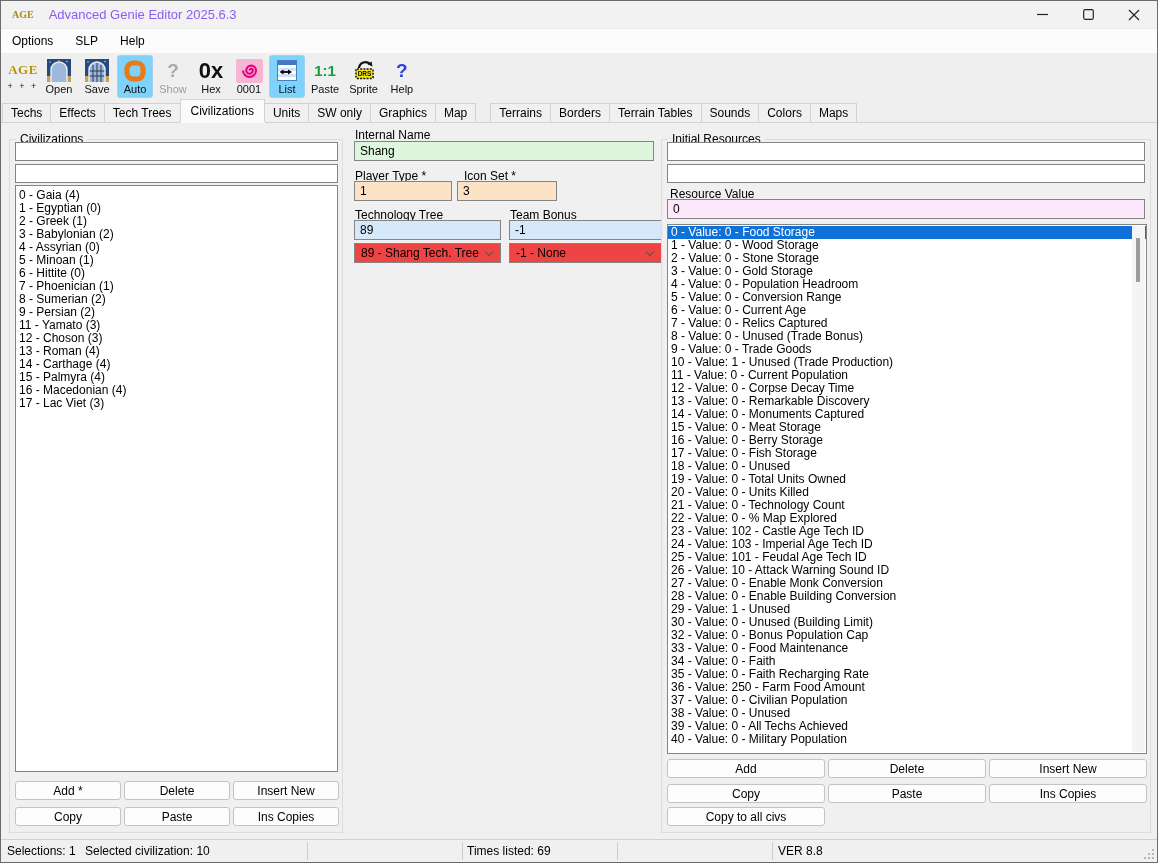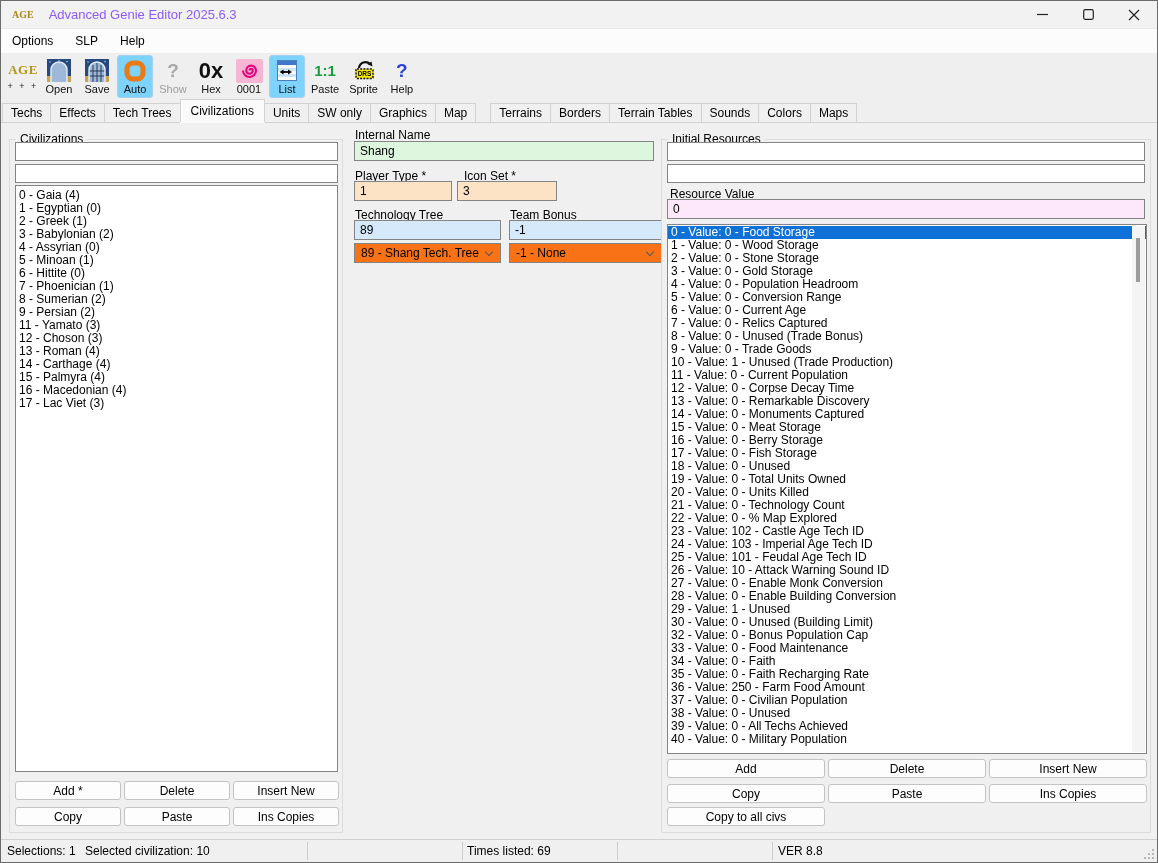--- a/index.html
+++ b/index.html
@@ -59,21 +59,21 @@
   .btnrow { position:absolute; display:grid; grid-template-columns:repeat(3,1fr); column-gap:3px; }
   #civ-btns1 { left:5px; top:641px; width:324px; }
   #civ-btns2 { left:5px; top:667px; width:324px; }
   #res-btns1 { left:5px; top:619px; width:480px; }
   #res-btns2 { left:5px; top:644px; width:480px; }
   #res-btns3 { left:5px; top:667px; width:480px; }
   .btn { height:19px; background:#fdfdfd; border:1px solid #c3c3c3; border-radius:3px; font-size:12px;
          display:flex; align-items:center; justify-content:center; font-family:inherit; }
   .lab { position:absolute; font-size:12px; white-space:nowrap; }
   .fld { position:absolute; border:1px solid #848484; font:inherit; font-size:12px; padding:0 5px; height:20px; }
-  .combo { position:absolute; background:#f97316; border:1px solid #848484; height:20px; display:flex;
+  .combo { position:absolute; background:#ef4444; border:1px solid #848484; height:20px; display:flex;
            align-items:center; padding:0 6px; font-size:12px; }
   .chev { position:absolute; right:8px; top:5px; width:6px; height:6px;
           border-right:1.4px solid #555; border-bottom:1.4px solid #555; transform:rotate(45deg); }
   
   .statusbar { position:absolute; left:0; right:0; bottom:0; height:23px; background:#f0f0f0; border-top:1px solid #d0d0d0; }
   .sdiv { position:absolute; top:2px; bottom:2px; width:1px; background:#cdcdcd; }
   .stext { position:absolute; top:4px; font-size:12px; }
   .grip { position:absolute; right:2px; bottom:2px; }
 </style>
 </head>

